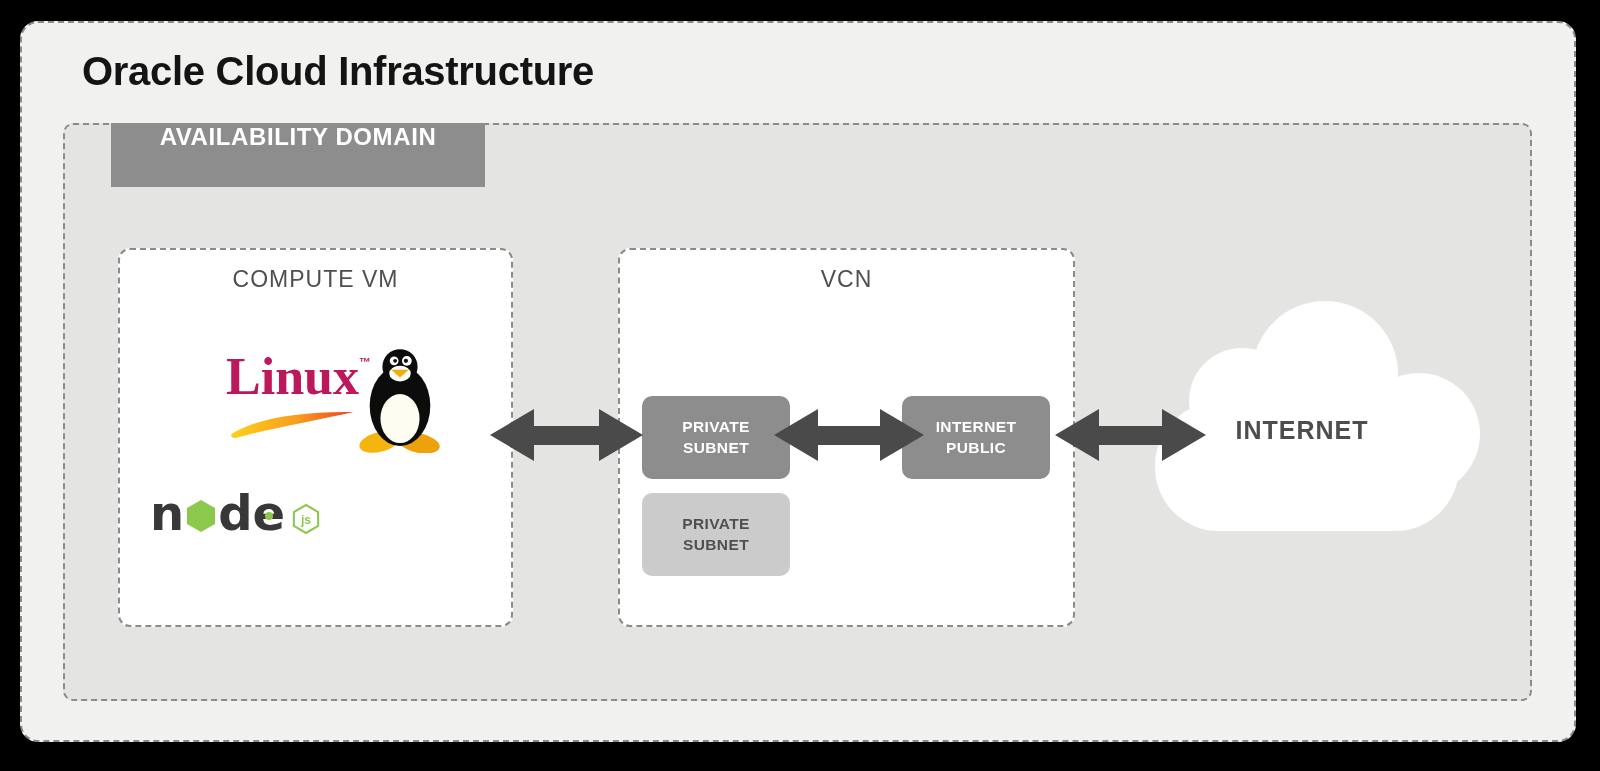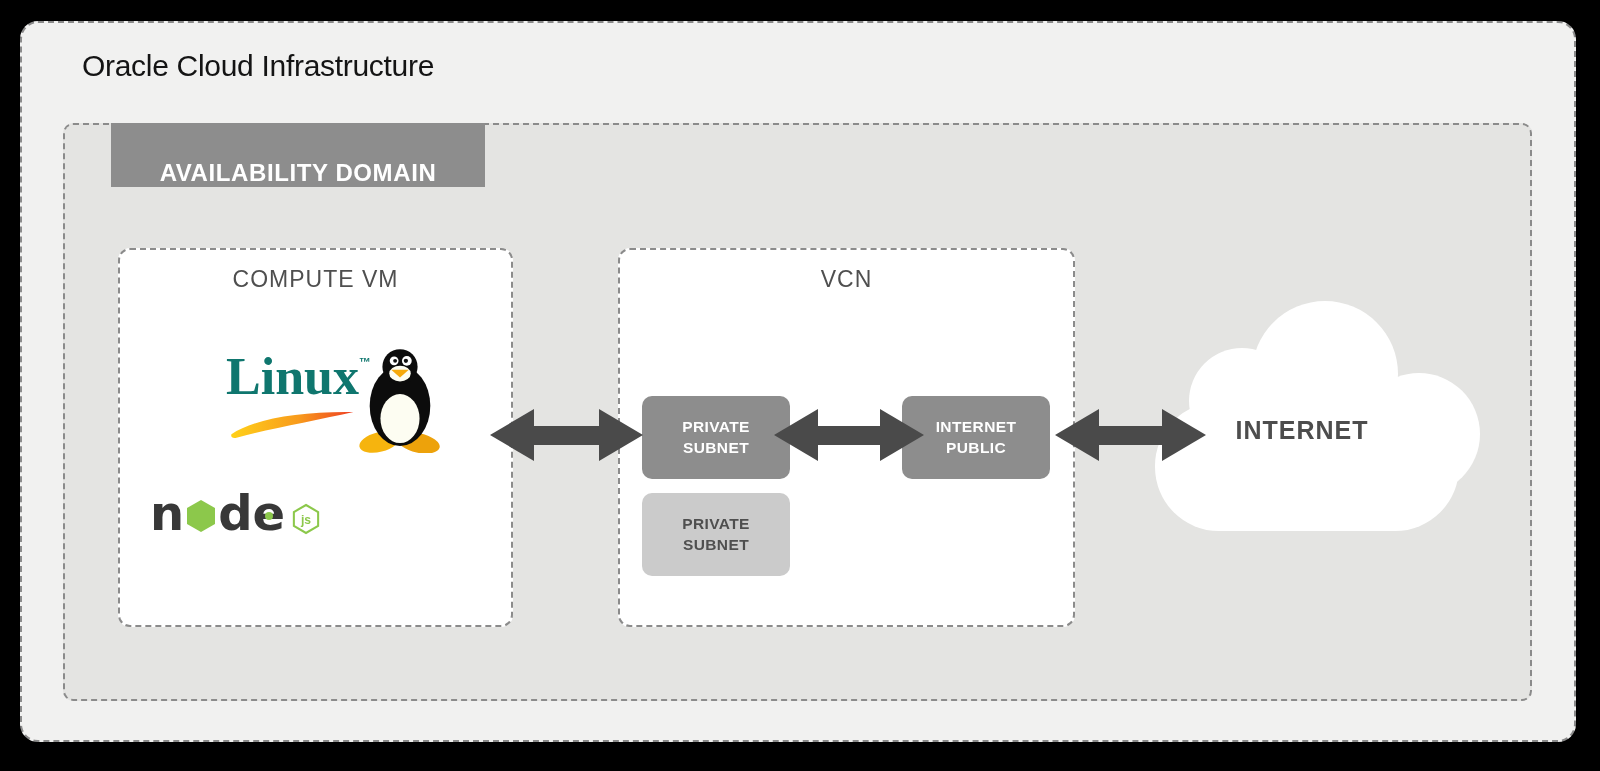--- a/index.html
+++ b/index.html
@@ -20,41 +20,41 @@
     position: absolute;
     left: 20px; top: 21px;
     width: 1552px; height: 717px;
     background: #f1f1f0;
     border: 2px dashed #8b8b8b;
     border-radius: 18px;
   }
   .diagram-title {
     position: absolute;
     left: 60px; top: 26px;
-    font-size: 30px;
-    font-weight: normal;
+    font-size: 40px;
+    font-weight: bold;
     color: #141414;
     letter-spacing: -0.3px;
   }
   
   .ad-box {
     position: absolute;
     left: 41px; top: 100px;
     width: 1465px; height: 574px;
     background: #e4e4e2;
     border: 2px dashed #8b8b8b;
     border-radius: 10px;
   }
   .ad-label {
     position: absolute;
     left: 46px; top: -2px;
     width: 374px; height: 64px;
     background: #8d8d8d;
     display: flex;
-    align-items: flex-end;
+    align-items: flex-start;
     justify-content: center;
     color: #fff;
     font-size: 24px;
     font-weight: bold;
     letter-spacing: 0.6px;
     z-index: 3;
   }
   
   .white-box {
     position: absolute;
@@ -77,21 +77,21 @@
   }
   
   .linux-logo { position: absolute; left: 98px; top: 93px; width: 242px; height: 116px; }
   .linux-wordmark {
     position: absolute;
     left: 8px; top: 8px;
     font-family: "Liberation Serif", serif;
     font-weight: bold;
     font-size: 52px;
     line-height: 1;
-    color: #0f766e;
+    color: #be185d;
   }
   .linux-tm { font-size: 12px; vertical-align: 28px; font-family: "Liberation Sans", sans-serif; }
   .linux-swoosh { position: absolute; left: 10px; top: 64px; width: 128px; height: 34px; }
   .tux { position: absolute; left: 138px; top: 2px; width: 88px; height: 108px; }
   
   .runtime-row {
     position: absolute;
     left: 30px; top: 230px;
     width: 331px; height: 66px;
     display: flex;

